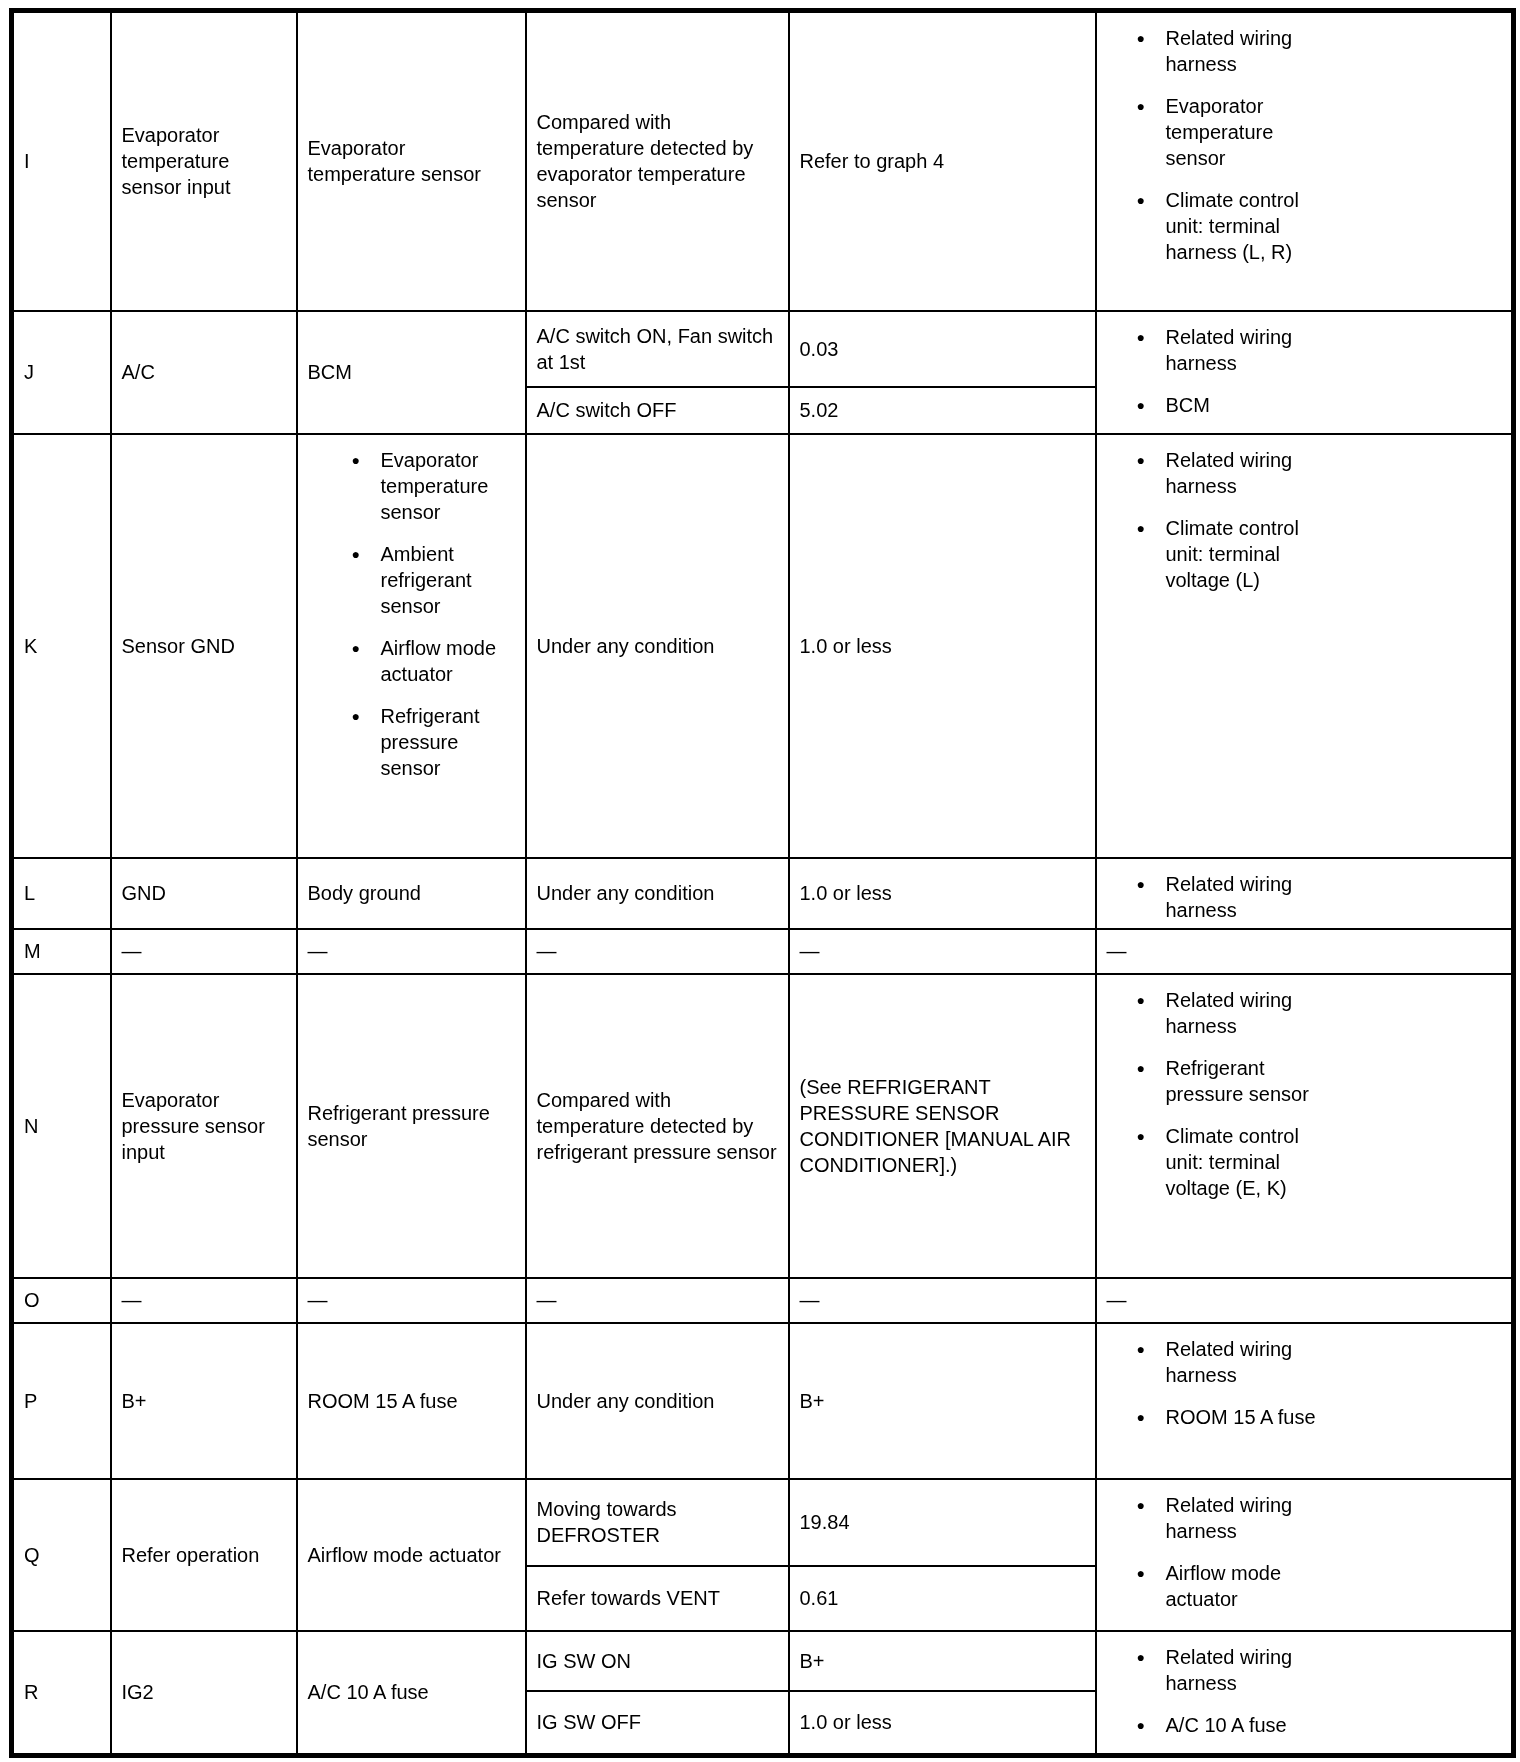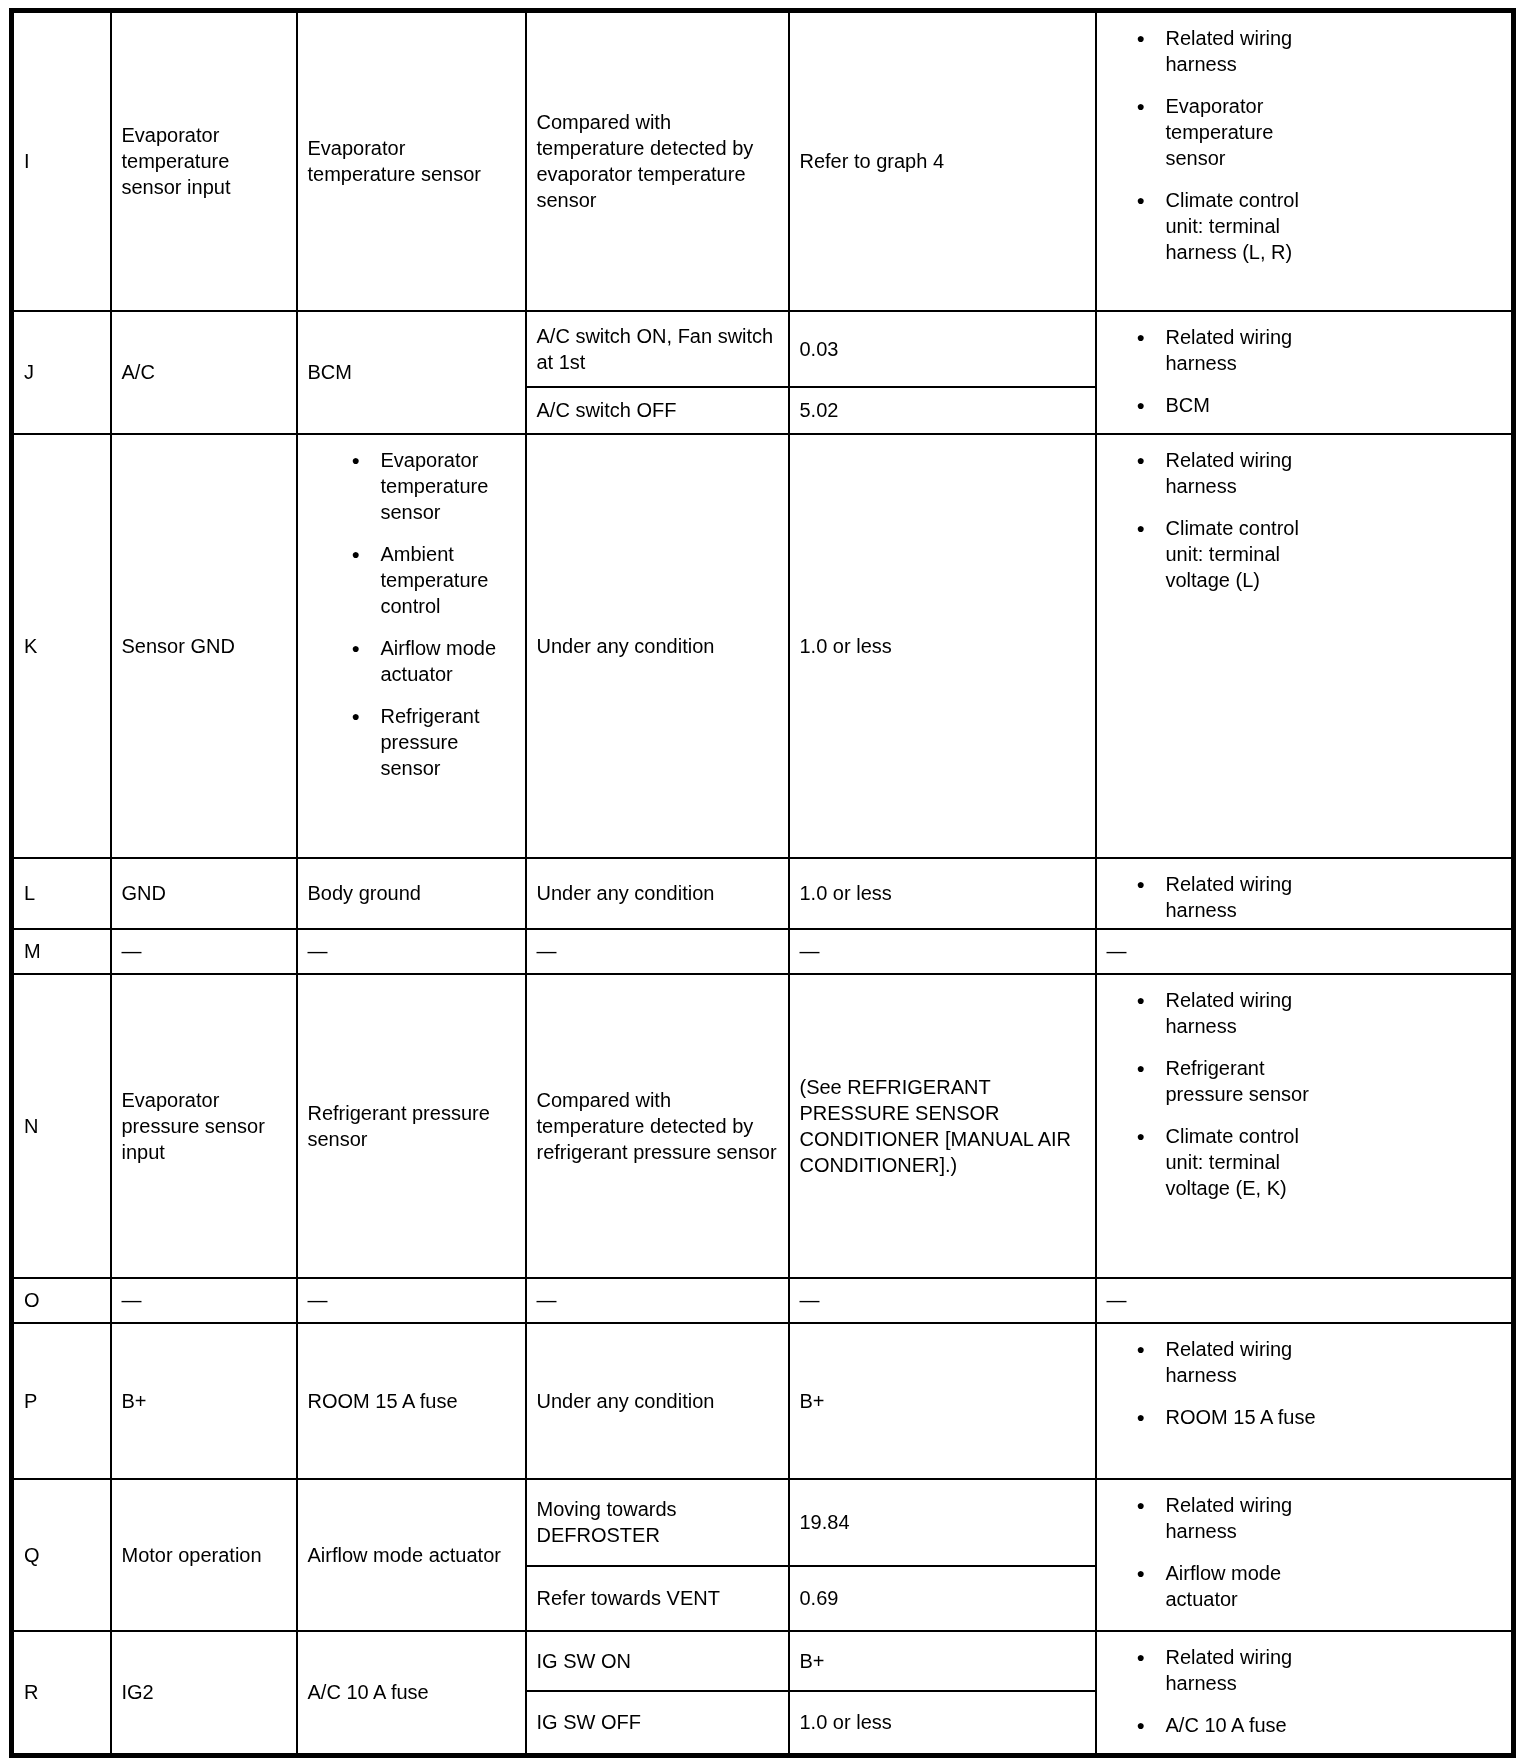--- a/index.html
+++ b/index.html
@@ -87,21 +87,21 @@
     <td class="c-cond">A/C switch OFF</td>
     <td class="c-val">5.02</td>
   </tr>
 
   <tr style="height:424px">
     <td class="c-term">K</td>
     <td class="c-sig">Sensor GND</td>
     <td class="c-connlist">
       <ul class="blist">
         <li class="bi"><span class="bdot">●</span><span class="btext">Evaporator temperature sensor</span></li>
-        <li class="bi"><span class="bdot">●</span><span class="btext">Ambient temperature control</span></li>
+        <li class="bi"><span class="bdot">●</span><span class="btext">Ambient refrigerant sensor</span></li>
         <li class="bi"><span class="bdot">●</span><span class="btext">Airflow mode actuator</span></li>
         <li class="bi"><span class="bdot">●</span><span class="btext">Refrigerant pressure sensor</span></li>
       </ul>
     </td>
     <td class="c-cond">Under any condition</td>
     <td class="c-val">1.0 or less</td>
     <td class="c-insp">
       <ul class="blist">
         <li class="bi"><span class="bdot">●</span><span class="btext">Related wiring harness</span></li>
         <li class="bi"><span class="bdot">●</span><span class="btext">Climate control unit: terminal voltage (L)</span></li>
@@ -164,34 +164,34 @@
     <td class="c-insp">
       <ul class="blist">
         <li class="bi"><span class="bdot">●</span><span class="btext">Related wiring harness</span></li>
         <li class="bi"><span class="bdot">●</span><span class="btext">ROOM 15 A fuse</span></li>
       </ul>
     </td>
   </tr>
 
   <tr style="height:87px">
     <td class="c-term" rowspan="2">Q</td>
-    <td class="c-sig" rowspan="2">Motor operation</td>
+    <td class="c-sig" rowspan="2">Refer operation</td>
     <td class="c-conn" rowspan="2">Airflow mode actuator</td>
     <td class="c-cond">Moving towards DEFROSTER</td>
     <td class="c-val">19.84</td>
     <td class="c-insp" rowspan="2">
       <ul class="blist">
         <li class="bi"><span class="bdot">●</span><span class="btext">Related wiring harness</span></li>
         <li class="bi"><span class="bdot">●</span><span class="btext">Airflow mode actuator</span></li>
       </ul>
     </td>
   </tr>
   <tr style="height:65px">
     <td class="c-cond">Refer towards VENT</td>
-    <td class="c-val">0.69</td>
+    <td class="c-val">0.61</td>
   </tr>
 
   <tr style="height:60px">
     <td class="c-term" rowspan="2">R</td>
     <td class="c-sig" rowspan="2">IG2</td>
     <td class="c-conn" rowspan="2">A/C 10 A fuse</td>
     <td class="c-cond">IG SW ON</td>
     <td class="c-val">B+</td>
     <td class="c-insp" rowspan="2">
       <ul class="blist">

